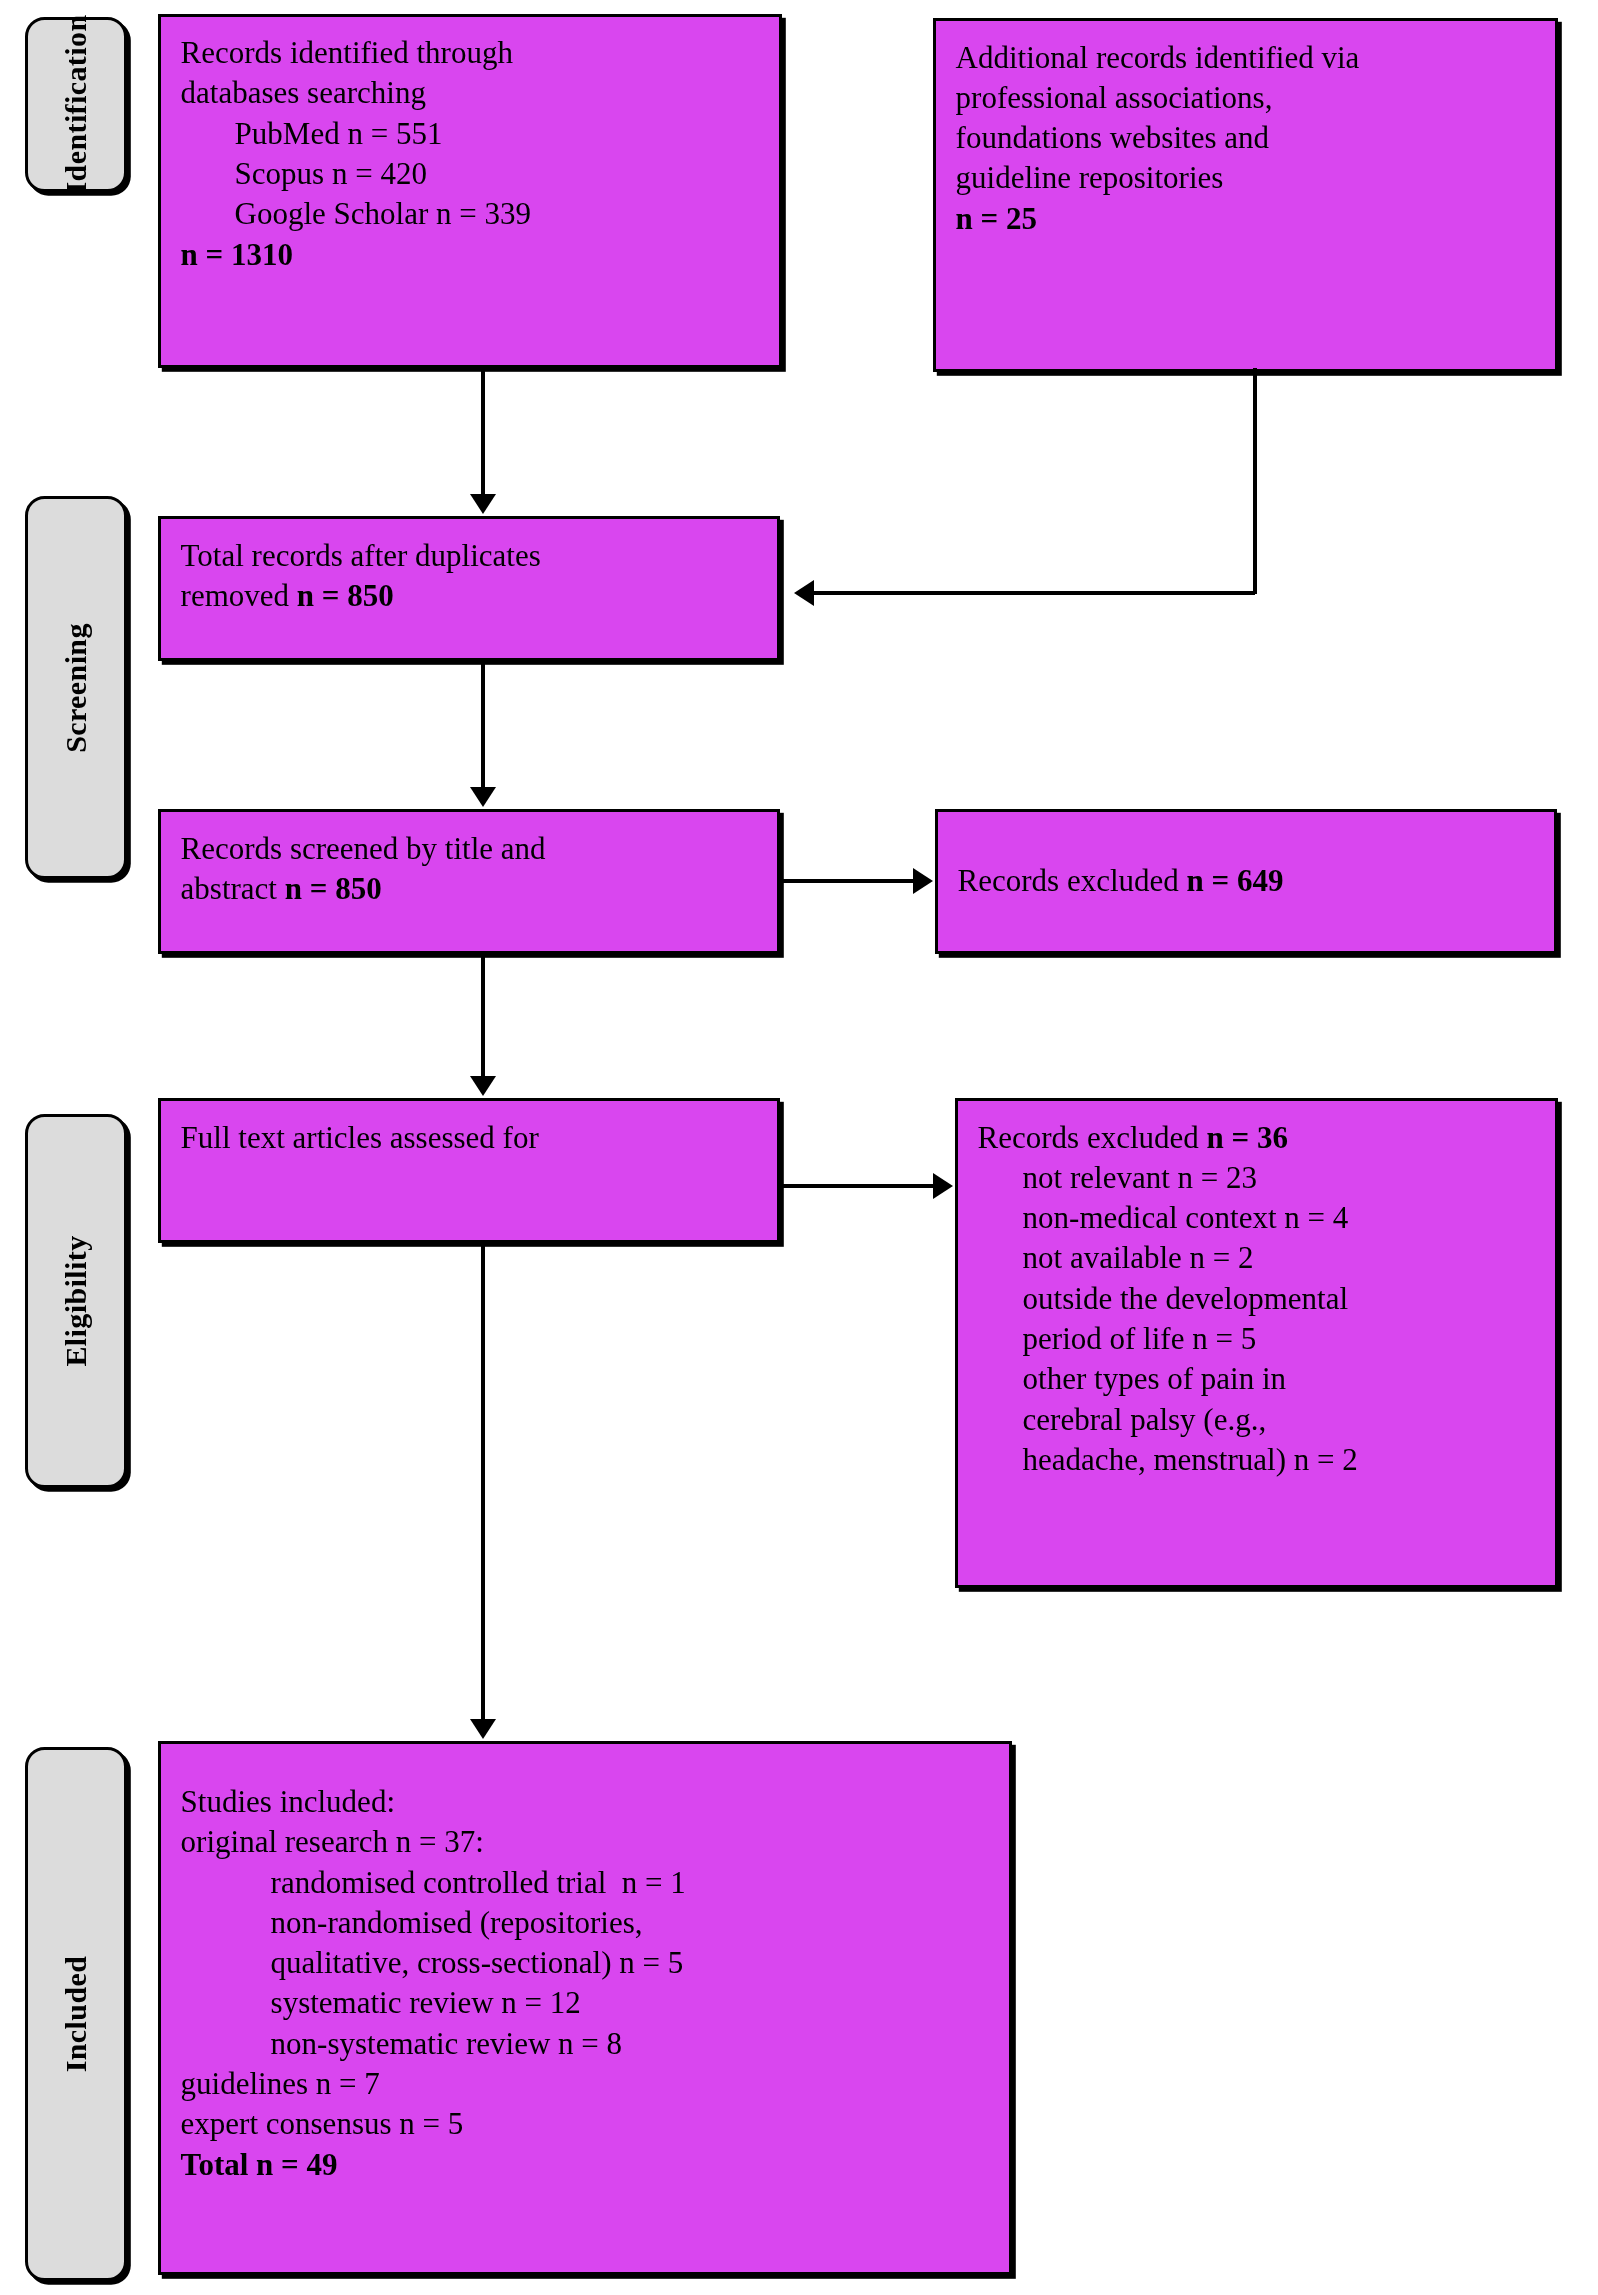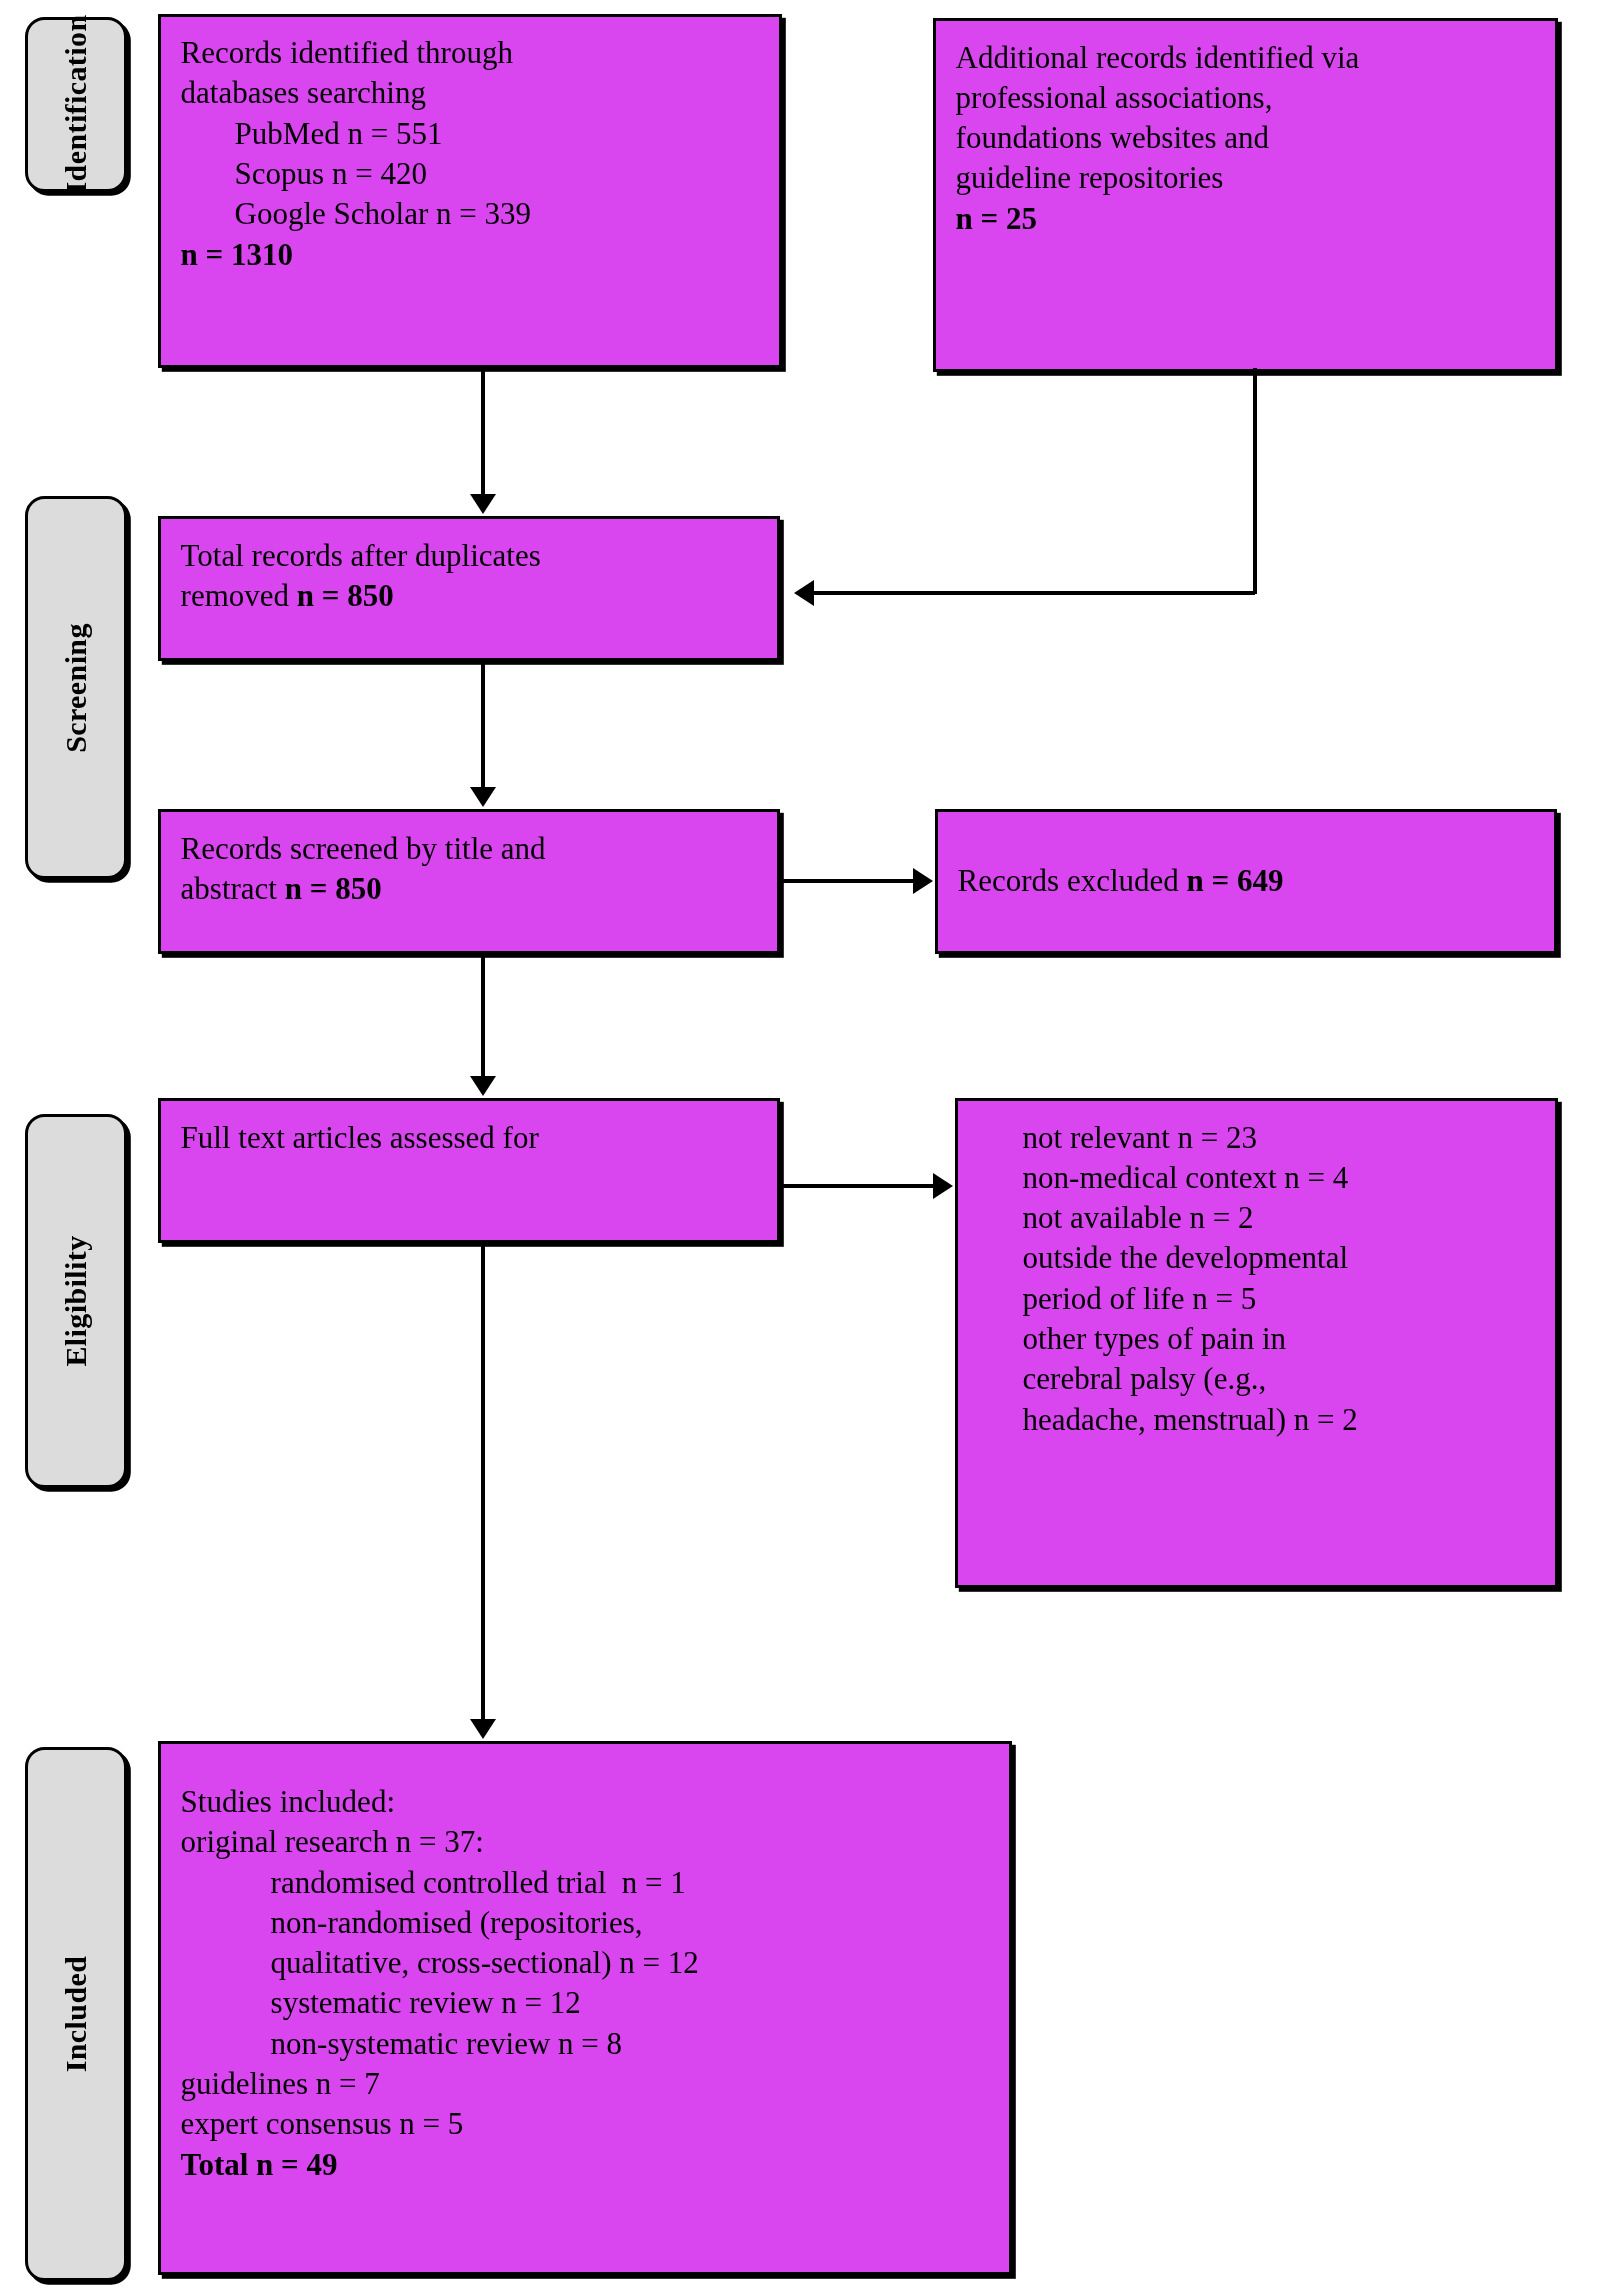--- a/index.html
+++ b/index.html
@@ -116,36 +116,37 @@
 
   <div class="box" style="left:935px;top:809px;width:622px;height:145px;display:flex;align-items:center;">
     <div class="line">Records excluded <b>n = 649</b></div>
   </div>
 
   <div class="box" style="left:158px;top:1098px;width:622px;height:145px;">
     <div class="line">Full text articles assessed for</div>
   </div>
 
   <div class="box" style="left:955px;top:1098px;width:603px;height:490px;">
+    <div class="line">Records excluded <b>n = 36</b></div>
     <div class="line ind2">not relevant n = 23</div>
     <div class="line ind2">non-medical context n = 4</div>
     <div class="line ind2">not available n = 2</div>
     <div class="line ind2">outside the developmental</div>
     <div class="line ind2">period of life n = 5</div>
     <div class="line ind2">other types of pain in</div>
     <div class="line ind2">cerebral palsy (e.g.,</div>
     <div class="line ind2">headache, menstrual) n = 2</div>
   </div>
 
   <div class="box" style="left:158px;top:1741px;width:854px;height:534px;padding-top:38px;">
     <div class="line">Studies included:</div>
     <div class="line">original research n = 37:</div>
     <div class="line ind3">randomised controlled trial  n = 1</div>
     <div class="line ind3">non-randomised (repositories,</div>
-    <div class="line ind3">qualitative, cross-sectional) n = 12</div>
+    <div class="line ind3">qualitative, cross-sectional) n = 5</div>
     <div class="line ind3">systematic review n = 12</div>
     <div class="line ind3">non-systematic review n = 8</div>
     <div class="line">guidelines n = 7</div>
     <div class="line">expert consensus n = 5</div>
     <div class="line b">Total n = 49</div>
   </div>
 
   <div class="vline" style="left:481px;top:368px;height:128px;"></div>
   <div class="arrow-down" style="left:470px;top:494px;"></div>
 

